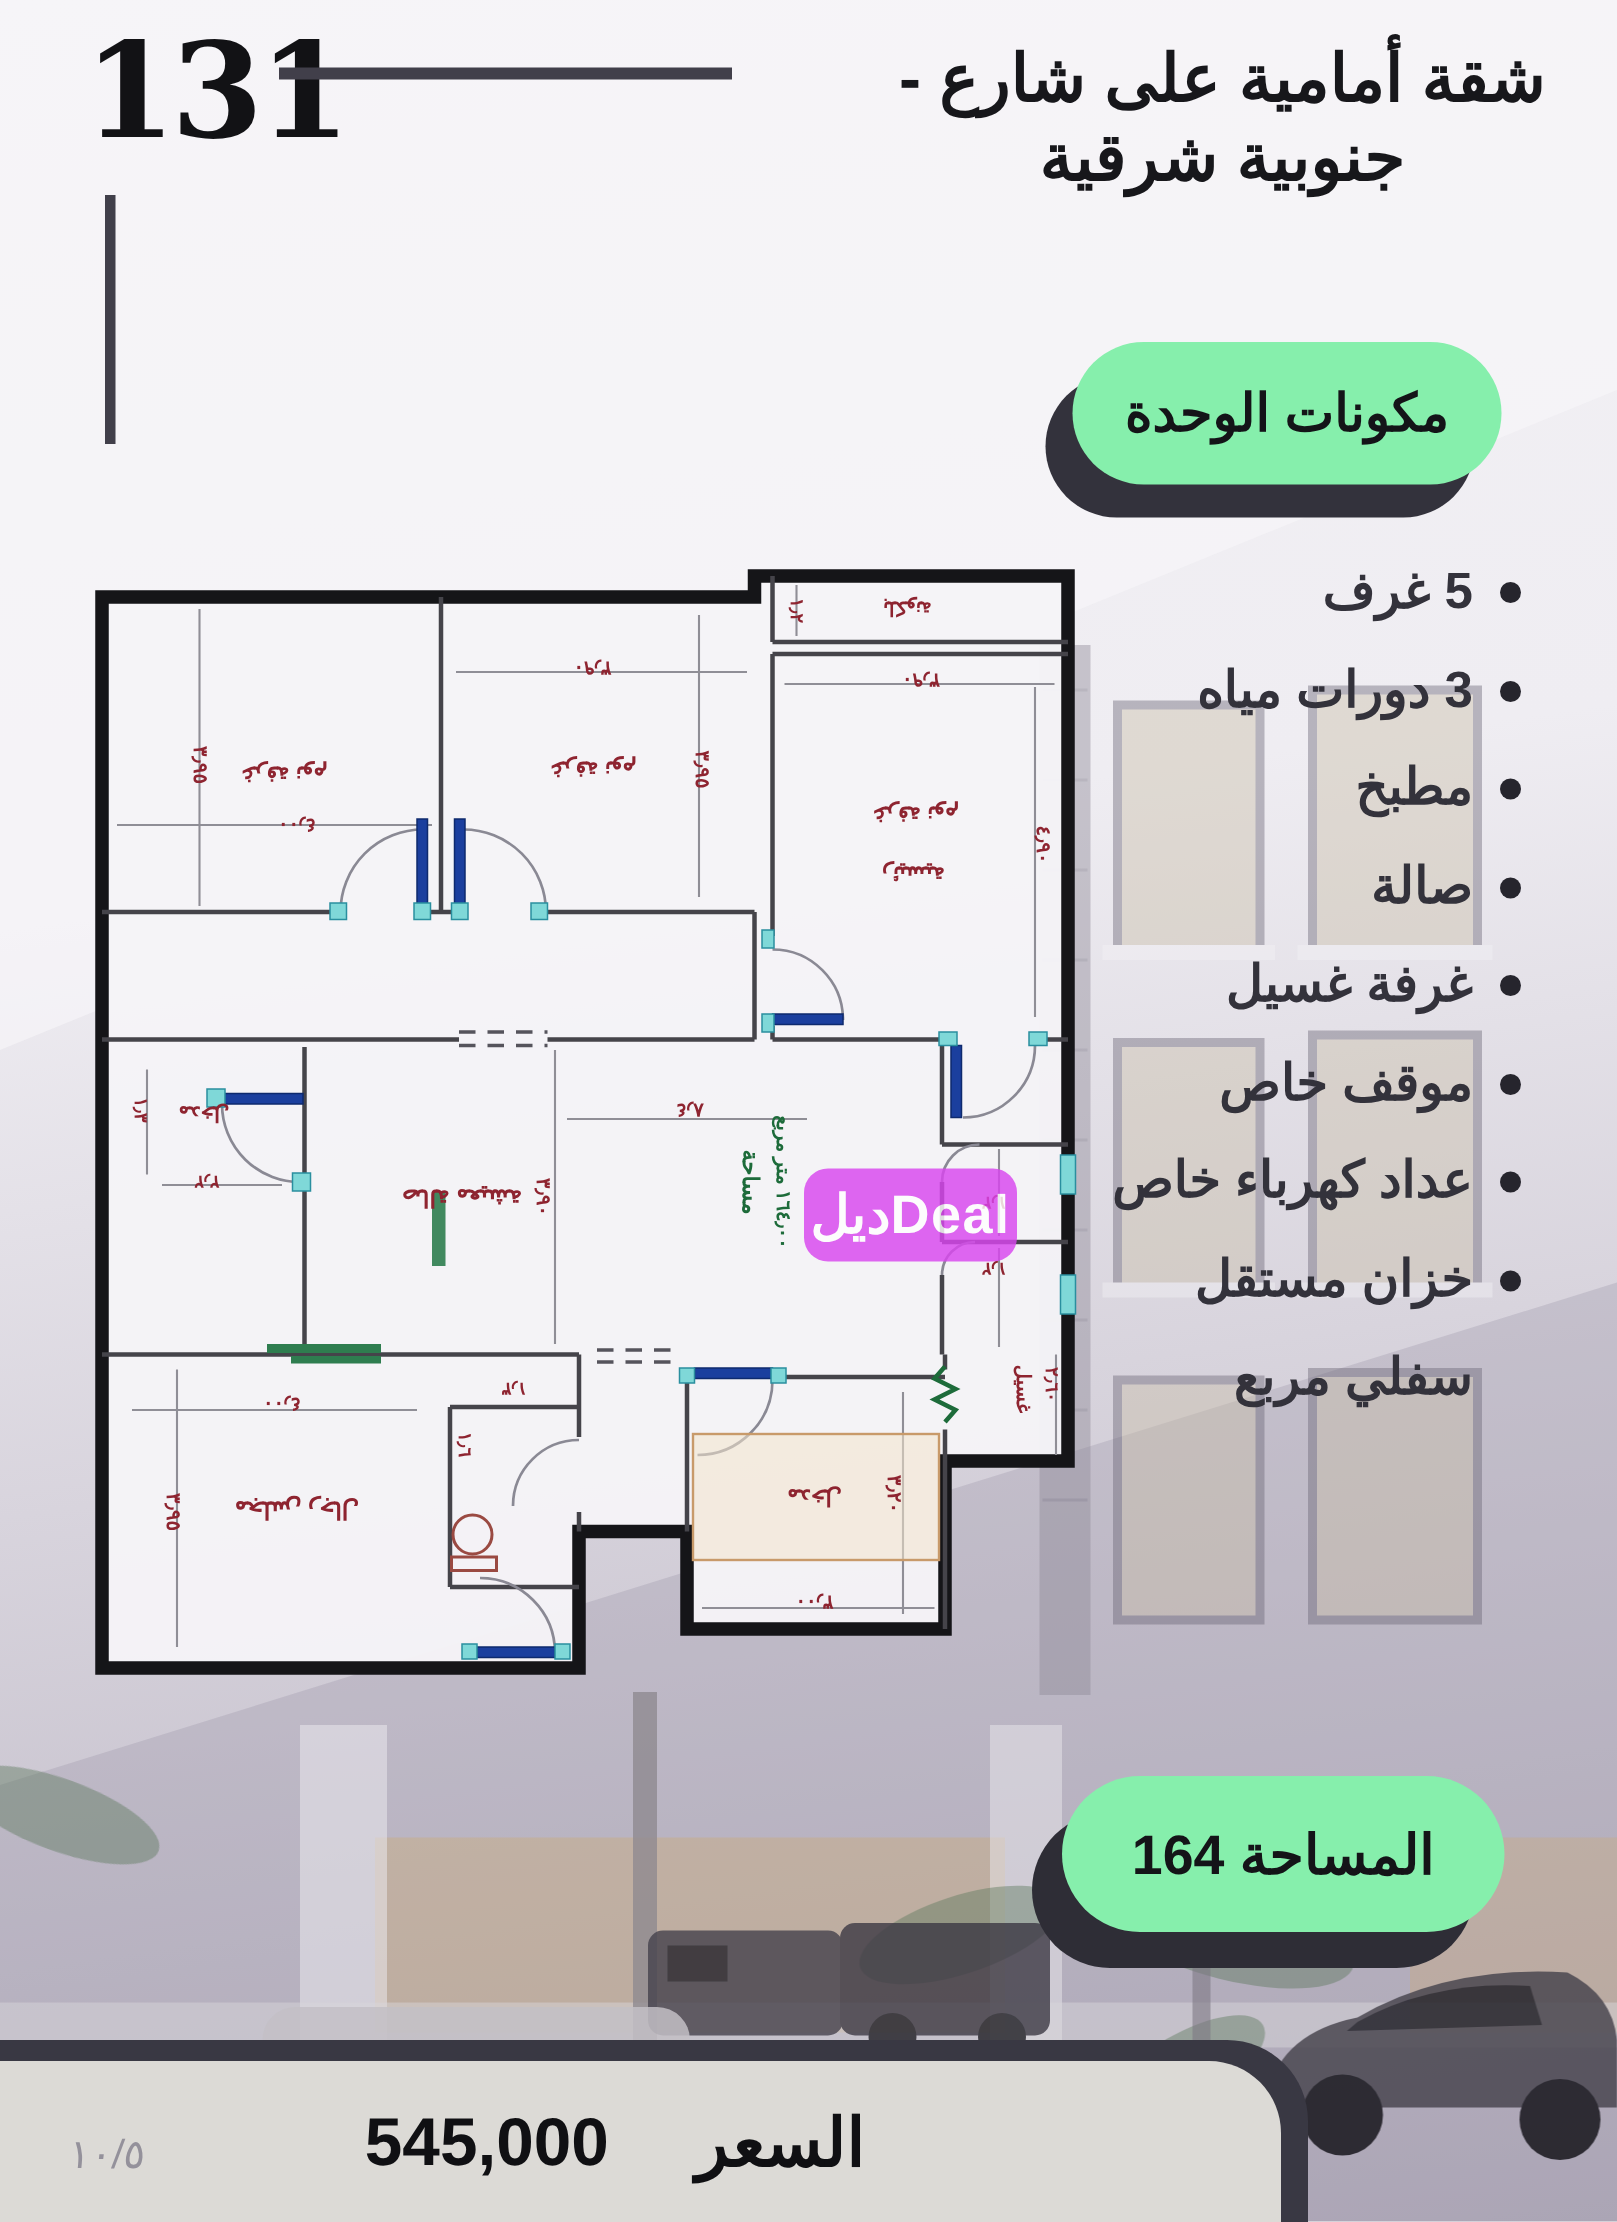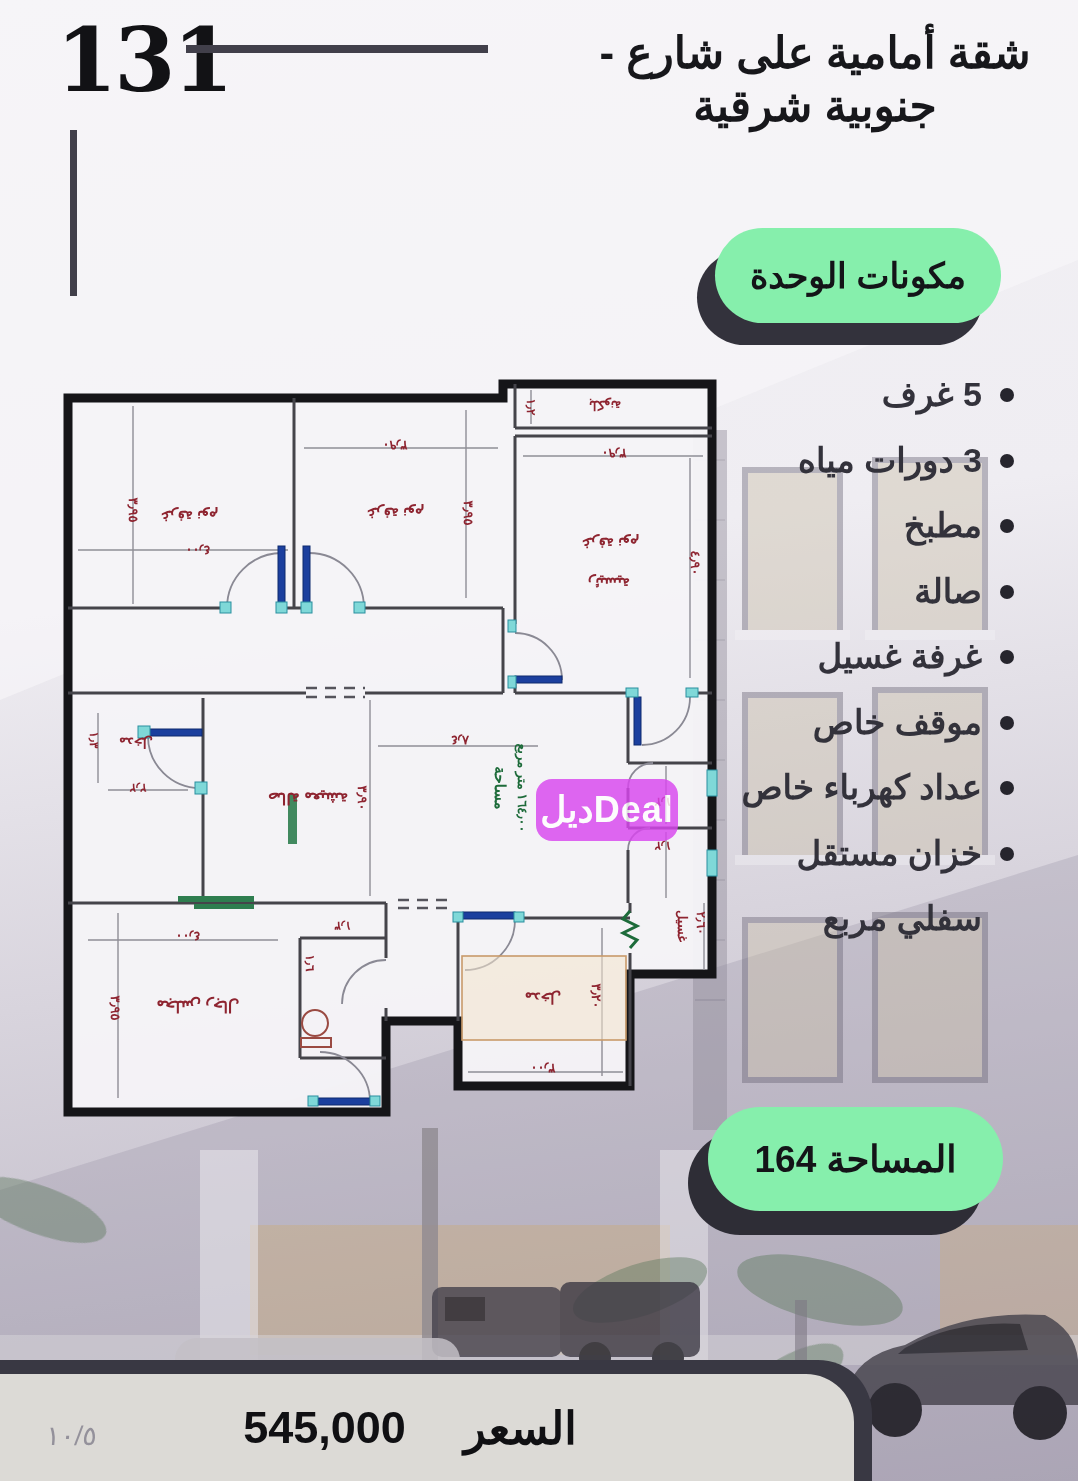--- a/index.html
+++ b/index.html
@@ -25,21 +25,21 @@
     font-weight:700;font-size:44px;line-height:53px;
   }
   
   .pill{
     position:absolute;z-index:5;background:#86efac;border-radius:52px;
     box-shadow:-18px 22px 0 0 #33323c;
     display:flex;align-items:center;justify-content:center;
     direction:rtl;color:#141418;font-weight:700;
   }
   .pill-components{left:715px;top:228px;width:286px;height:95px;font-size:35px;}
-  .pill-area{left:708px;top:1107px;width:295px;height:104px;font-size:37px;box-shadow:-20px 24px 0 0 #2e2d36;}
+  .pill-area{left:708px;top:1184px;width:295px;height:104px;font-size:37px;box-shadow:-20px 24px 0 0 #2e2d36;}
   
   .features{position:absolute;top:362px;right:64px;width:336px;z-index:5;direction:rtl;}
   .feat-item{display:flex;align-items:flex-start;}
   .feat-dot{
     flex:0 0 auto;width:14px;height:14px;border-radius:50%;
     background:#26252d;margin-top:26px;margin-left:18px;
   }
   .feat-text{
     font-weight:700;font-size:34px;line-height:65.5px;color:#33323b;
     max-width:252px;

